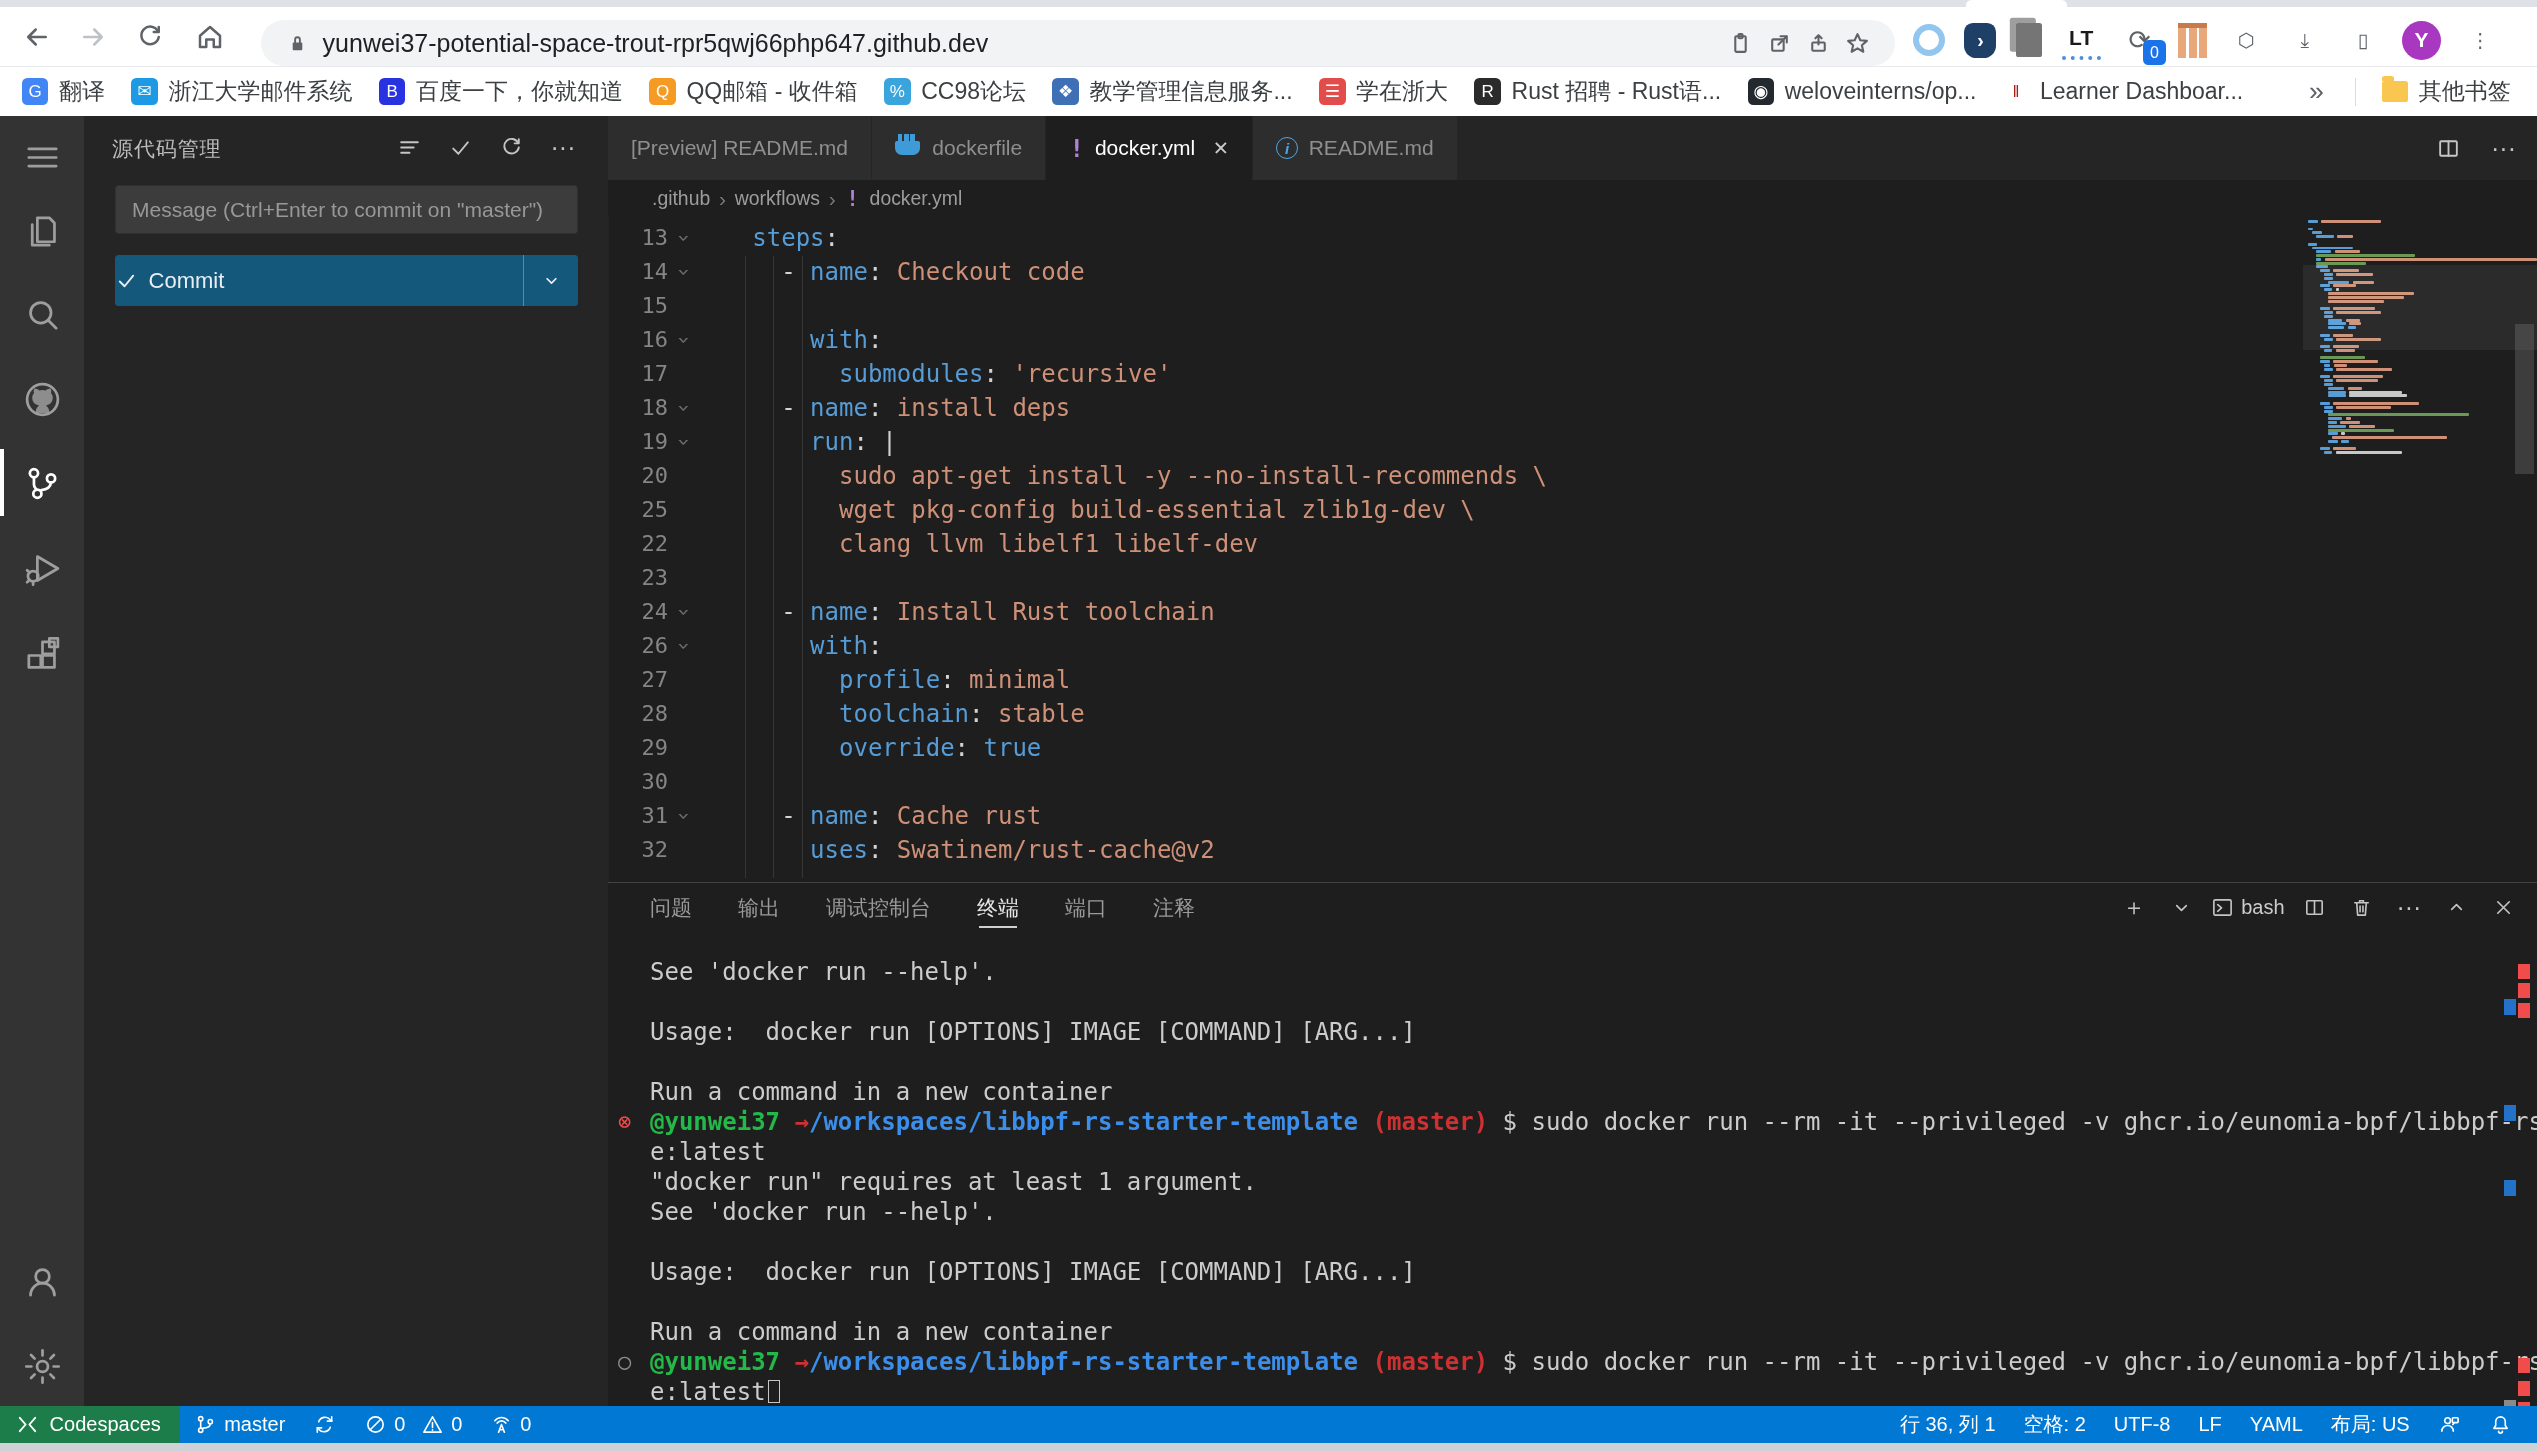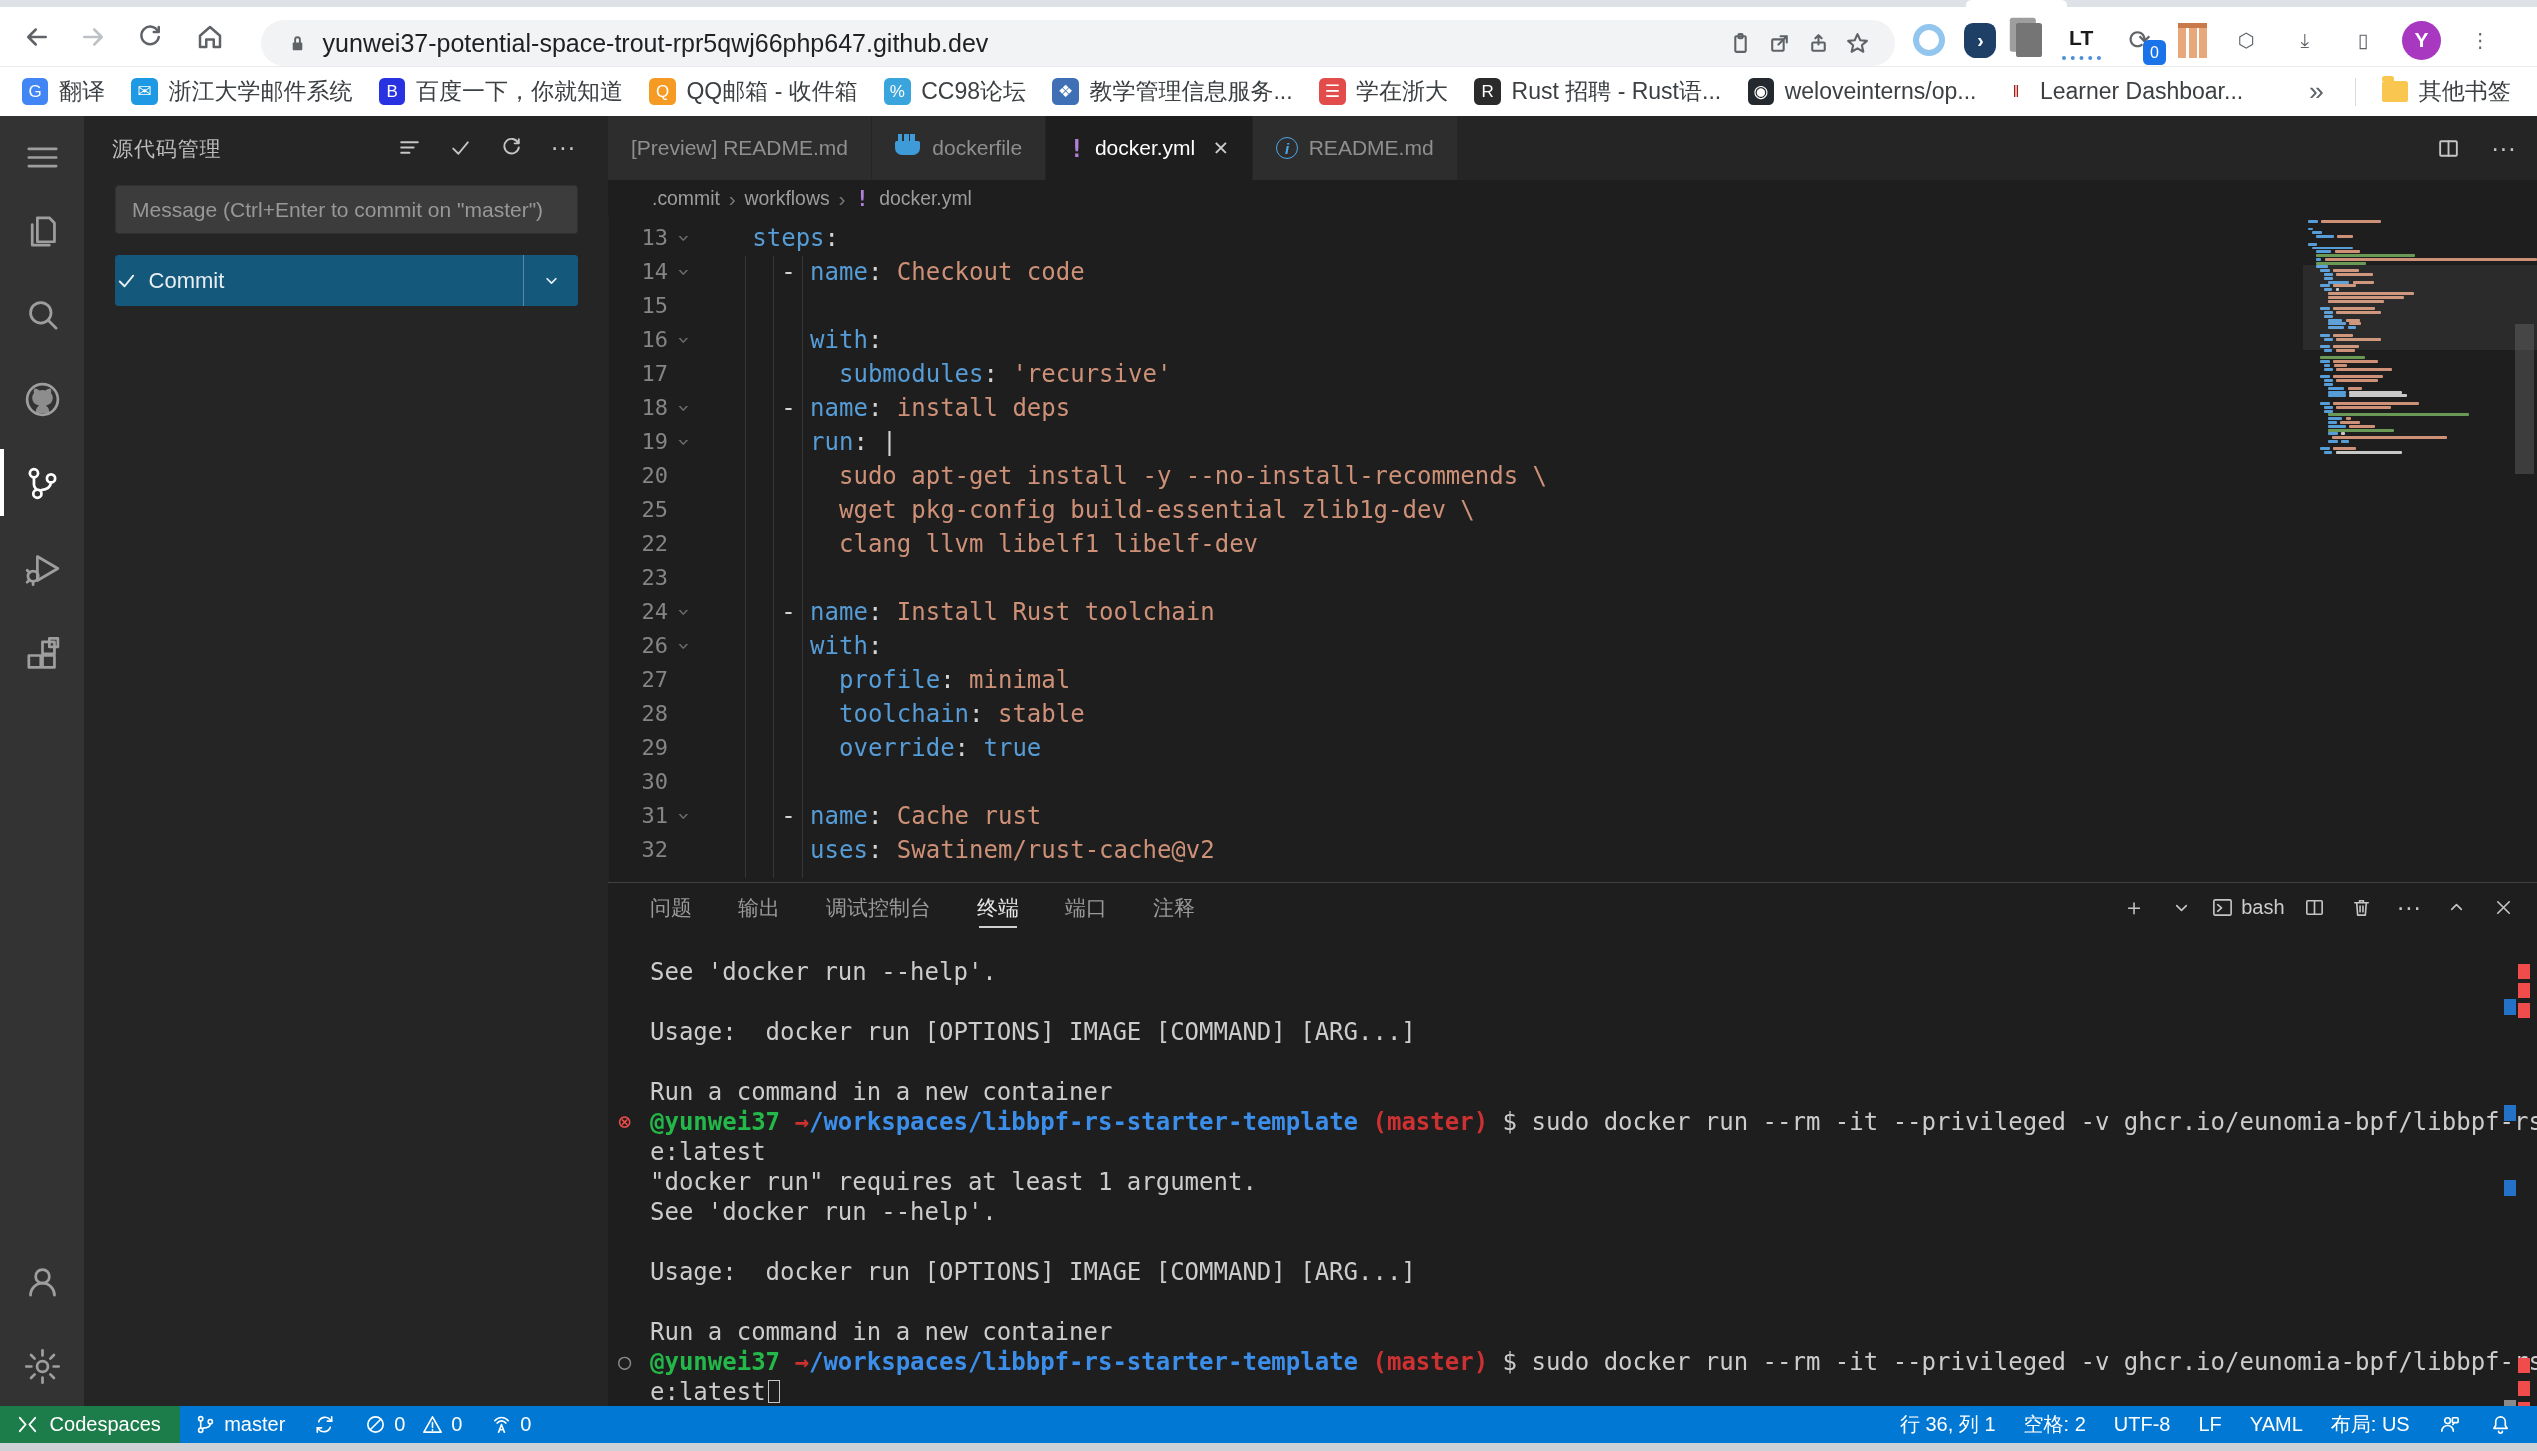--- a/index.html
+++ b/index.html
@@ -380,21 +380,21 @@
   <span class="sbtn">
       <svg viewBox="0 0 24 24">
         <rect x="4" y="5" width="16" height="14" rx="1"></rect>
         <path d="M12 5v14"></path>
       </svg>
     </span>
   <span class="sbtn" style="font-size:25px">···</span>
 </div>
 
 <div id="breadcrumb" class="abs">
-    <span class="bc-item">.commit</span>
+    <span class="bc-item">.github</span>
     <span class="bc-sep">›</span>
     <span class="bc-item">workflows</span>
     <span class="bc-sep">›</span>
     <span class="ti-yaml bc-yaml">!</span>
     <span class="bc-item">docker.yml</span>
   </div>
 
 <div id="editor" class="abs">
   <div>
       <div class="code-line"><span class="ln">13</span><span class="fold">›</span><span class="ctext"><span class="tok-p">    </span><span class="tok-k">steps</span><span class="tok-p">:</span></span></div>

